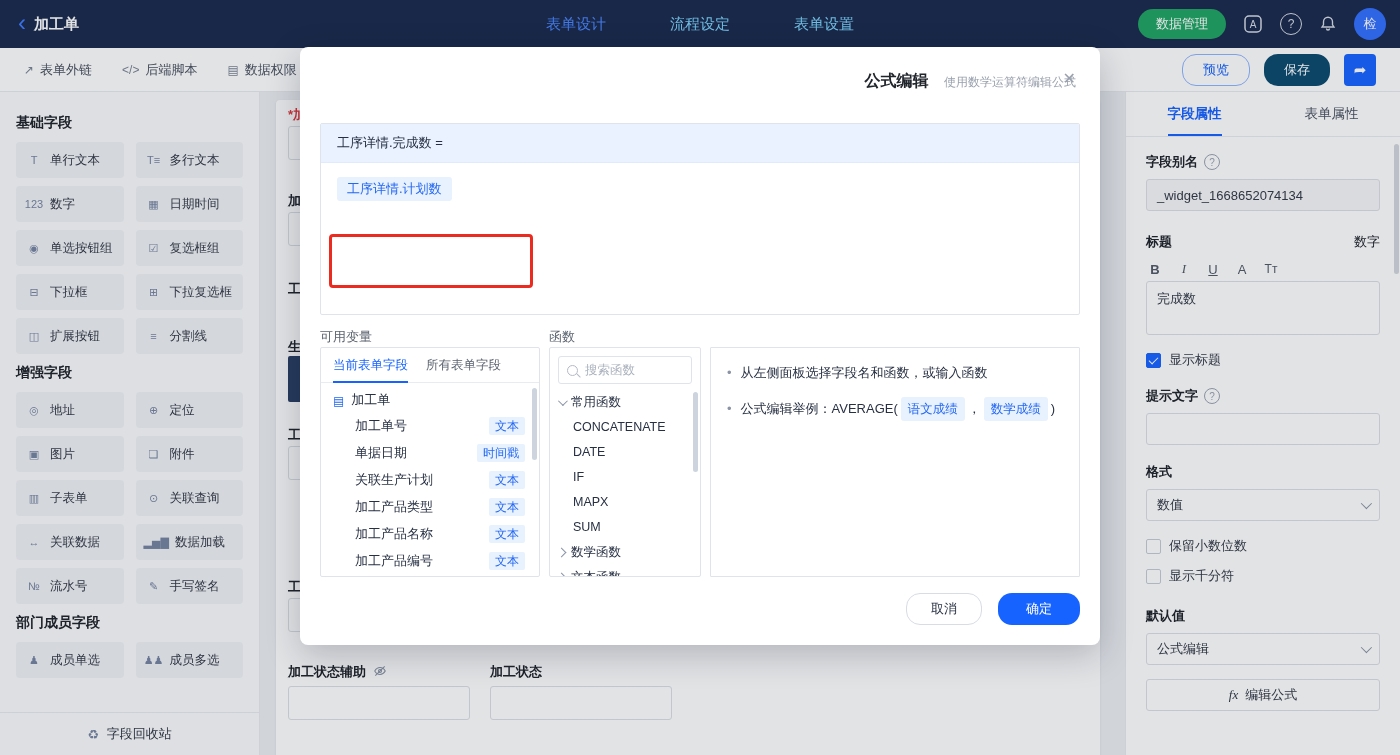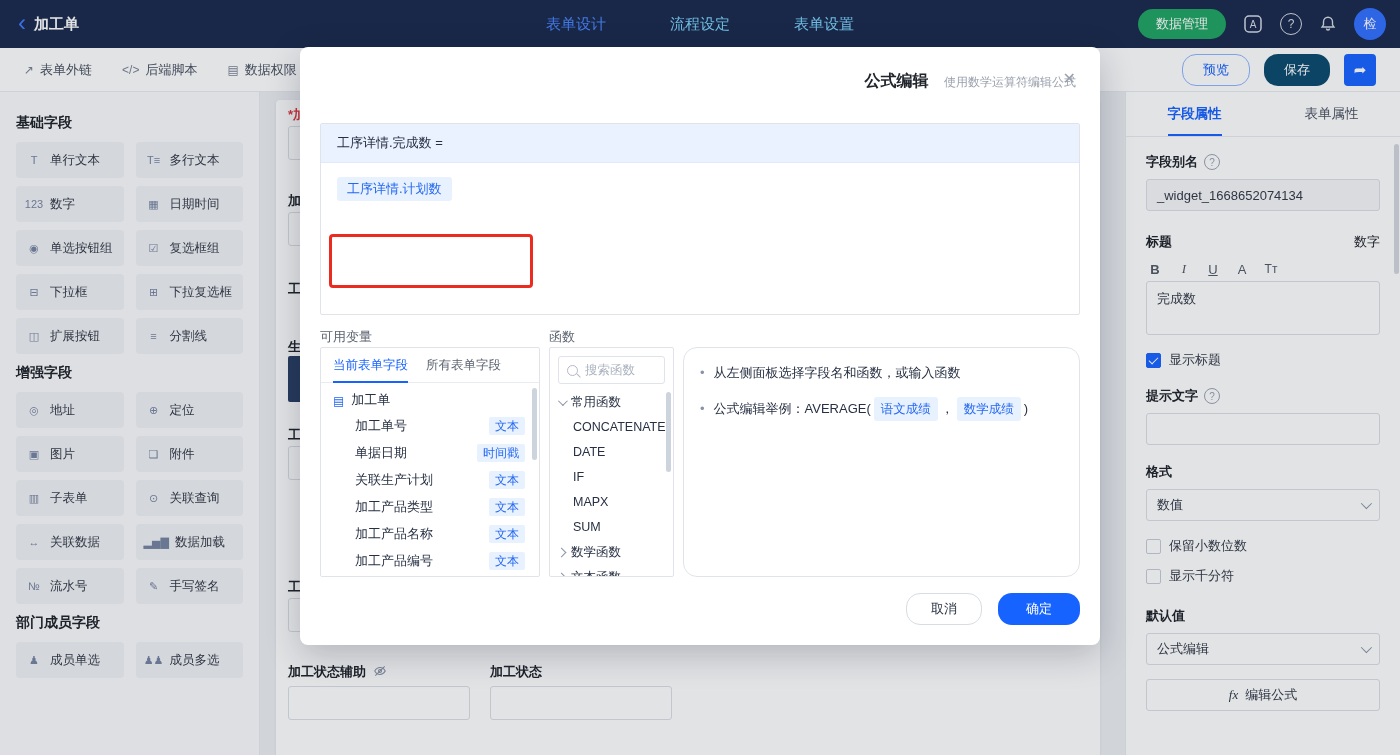--- a/index.html
+++ b/index.html
@@ -107,29 +107,29 @@
   .vars{width:220px;border:1px solid #e0e4ea;border-radius:2px;background:#fff;position:relative;overflow:hidden;box-sizing:border-box;flex:none;}
   .vtabs{height:34px;border-bottom:1px solid #e8ebf0;display:flex;align-items:stretch;padding:0 12px;gap:18px;font-size:12.5px;}
   .vtab{display:flex;align-items:center;color:#5c6470;cursor:pointer;position:relative;}
   .vtab.active{color:#1763ff;}
   .vtab.active::after{content:"";position:absolute;left:0;right:0;bottom:-1px;height:2px;background:#1763ff;}
   .vform{display:flex;align-items:center;gap:7px;padding:8px 12px 3px;font-size:13px;color:#273043;cursor:pointer;}
   .doc-ico::before{content:"▤";color:#2468f2;font-size:12px;}
   .vrow{display:flex;align-items:center;justify-content:space-between;height:27px;padding:0 14px 0 34px;font-size:13px;color:#273043;cursor:pointer;}
   .vtag{background:#e8f1fe;color:#2468f2;font-size:12px;line-height:18px;padding:0 6px;border-radius:2px;}
   .vscroll{position:absolute;right:2px;top:40px;width:5px;height:72px;background:#ced4de;border-radius:3px;cursor:grab;}
-  .fnp{width:125px;border:1px solid #e0e4ea;border-radius:2px;background:#fff;position:relative;overflow:hidden;box-sizing:border-box;flex:none;}
+  .fnp{width:152px;border:1px solid #e0e4ea;border-radius:2px;background:#fff;position:relative;overflow:hidden;box-sizing:border-box;flex:none;}
   .fn-search{margin:8px 8px 6px;height:28px;border:1px solid #dfe3ea;border-radius:3px;display:flex;align-items:center;gap:7px;padding:0 8px;color:#aab1bd;font-size:12.5px;cursor:text;box-sizing:border-box;}
   .mag{width:9px;height:9px;border:1.4px solid #b3bac6;border-radius:50%;position:relative;flex:none;}
   .mag::after{content:"";position:absolute;width:5px;height:1.4px;background:#b3bac6;right:-4px;bottom:-2px;transform:rotate(45deg);}
   .fn-group{display:flex;align-items:center;gap:6px;height:25px;padding:0 8px;font-size:12.5px;color:#273043;cursor:pointer;}
   .fn-group .chev{width:6px;height:6px;}
   .fn-item{height:25px;line-height:25px;padding-left:23px;font-size:12.5px;color:#273043;cursor:pointer;white-space:nowrap;}
   .fnscroll{position:absolute;right:2px;top:44px;width:5px;height:80px;background:#ced4de;border-radius:3px;cursor:grab;}
-  .helpp{flex:1;border:1px solid #e0e4ea;border-radius:14px;background:#fff;padding:14px 16px;box-sizing:border-box;font-size:13px;color:#273043;}
+  .helpp{flex:1;border:1px solid #e0e4ea;border-radius:1px;background:#fff;padding:14px 16px;box-sizing:border-box;font-size:13px;color:#273043;}
   .h-row{display:flex;align-items:center;flex-wrap:wrap;margin-bottom:13px;line-height:22px;}
   .h-row::before{content:"•";color:#8a94a6;margin-right:9px;}
   .m-foot{position:absolute;bottom:20px;right:20px;display:flex;gap:16px;margin-left:35px;}
   .btn.cancel{background:#fff;border:1px solid #d8dce3;color:#273043;padding:0 24px;}
   .btn.ok{background:#1763ff;color:#fff;padding:0 28px;}
 </style>
 </head>
 <body>
 
 <div class="app">
@@ -301,20 +301,24 @@
         <div class="fld">
           <span class="fico">♟</span>
           <span class="flab">成员单选</span>
         </div>
 
         <div class="fld">
           <span class="fico">♟♟</span>
           <span class="flab">成员多选</span>
         </div>
       </div>
+    <div class="recycle">
+      <span class="rec-ico"></span>
+      <span>字段回收站</span>
+    </div>
   </div>
 
   <div class="canvas">
     <div class="card">
       <div class="clip-lbl req" style="top:6px">*加</div>
       <div class="sliver-input" style="top:26px"></div>
       <div class="clip-lbl" style="top:92px">加</div>
       <div class="sliver-input" style="top:112px"></div>
       <div class="clip-lbl" style="top:180px">工</div>
       <div class="clip-lbl" style="top:238px">生</div>

